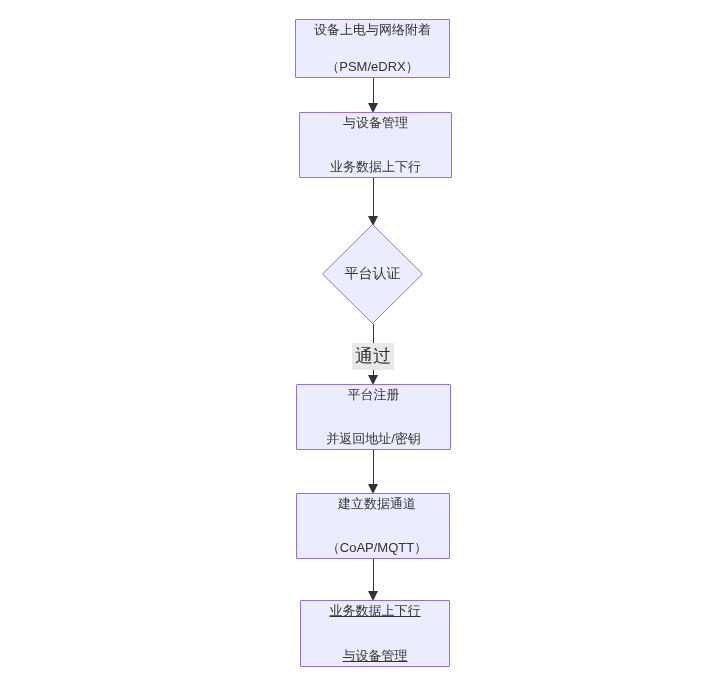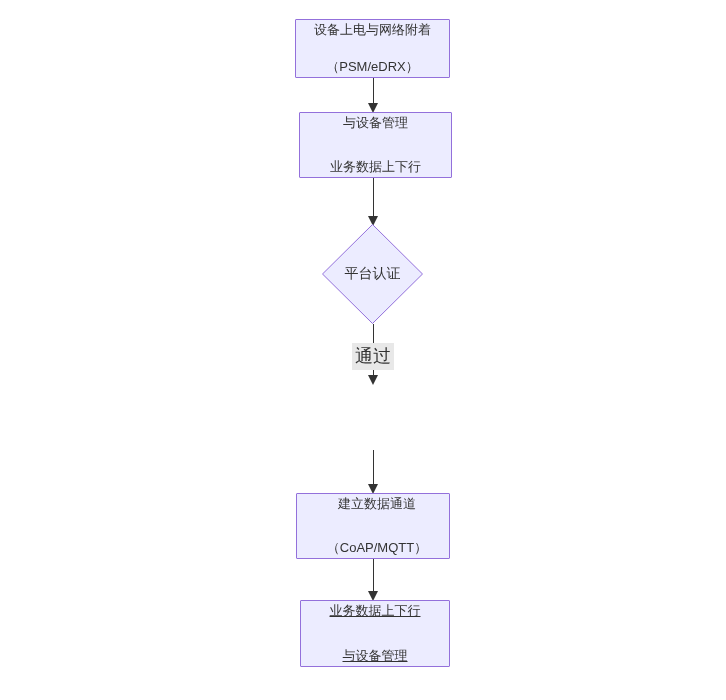--- a/index.html
+++ b/index.html
@@ -113,20 +113,24 @@
     <polygon points="50.5,0.5 100.5,50 50.5,99.5 0.5,50"></polygon>
   </svg>
   <div class="diamond-label" style="left:322px; top:224px; width:101px; height:100px;">平台认证</div>
 
   <div class="arrow" style="left:368px; top:324px; height:60px;">
     <div class="arrow-line"></div>
     <div class="arrow-head"></div>
   </div>
   <div class="edge-label" style="left:373px; top:343px;">通过</div>
 
+  <div class="node" style="left:296px; top:384px; width:155px; height:66px;">
+    <span>平台注册</span>
+    <span>并返回地址/密钥</span>
+  </div>
 
   <div class="arrow" style="left:368px; top:450px; height:43px;">
     <div class="arrow-line"></div>
     <div class="arrow-head"></div>
   </div>
 
   <div class="node" style="left:296px; top:493px; width:154px; height:66px;padding-left:8px;">
     <span>建立数据通道</span>
     <span>（CoAP/MQTT）</span>
   </div>

